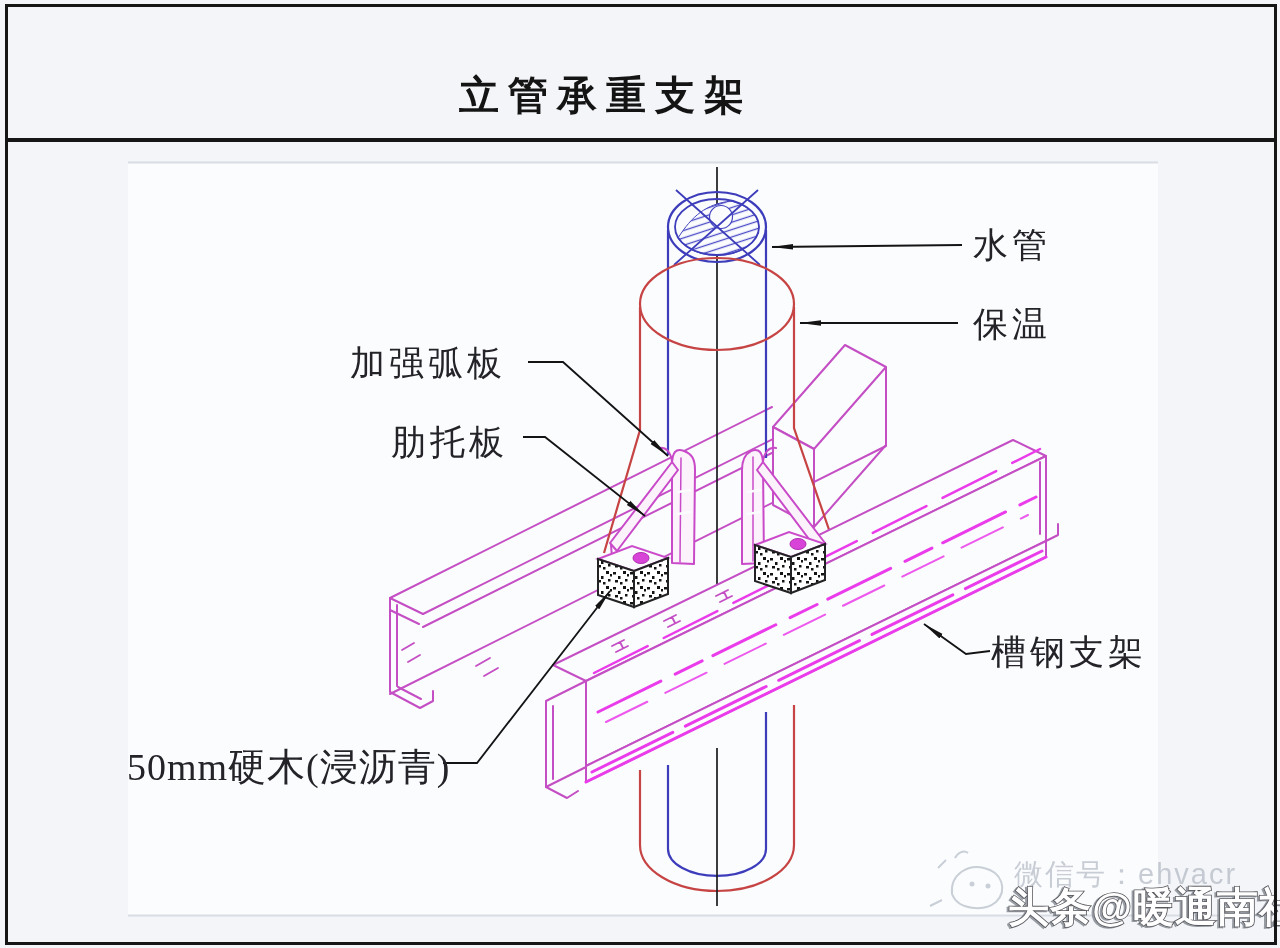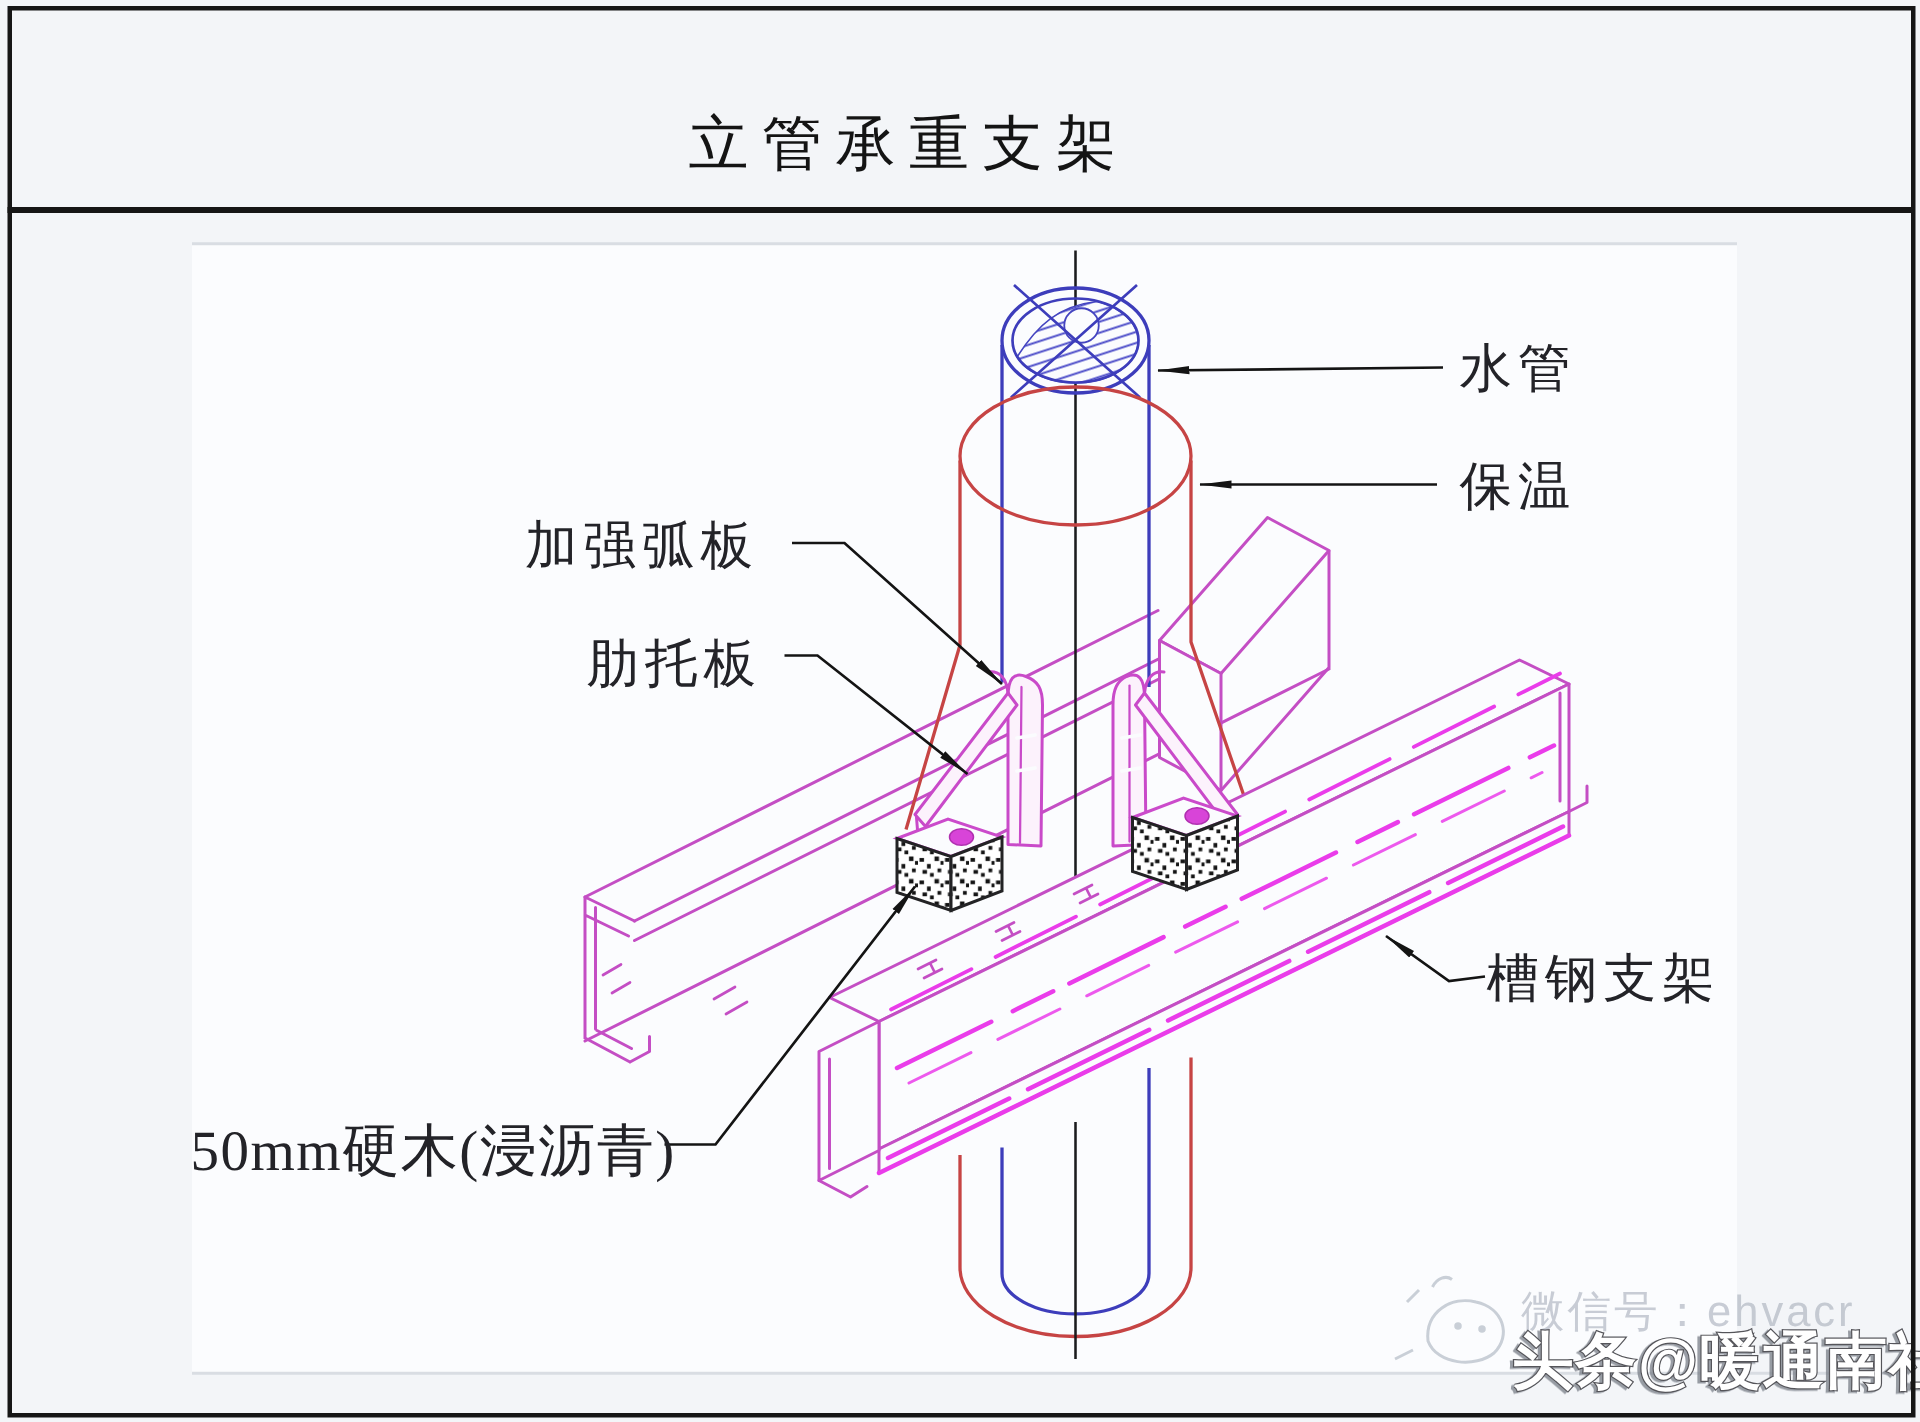--- a/index.html
+++ b/index.html
@@ -14,21 +14,21 @@
     border:3px solid #161616;background:transparent;pointer-events:none;
   }
   .title-bar{
     position:absolute;left:8px;top:7px;width:1264px;height:130px;
     display:flex;align-items:center;justify-content:center;
   }
   .title-divider{
     position:absolute;left:5px;top:138px;width:1269px;height:4px;background:#161616;
   }
   .drawing-title{
-    font-size:40px;font-weight:400;letter-spacing:9px;color:#141414;
+    font-size:40px;font-weight:700;letter-spacing:9px;color:#141414;
     font-family:"Liberation Sans",sans-serif;
     transform:translateX(-34px);
     margin-top:46px;
   }
   svg.cad{position:absolute;left:0;top:0;}
   text.lbl{
     font-family:"Liberation Serif",serif;
     font-size:35px;fill:#232328;letter-spacing:4px;
   }
   text.lbl-small{

